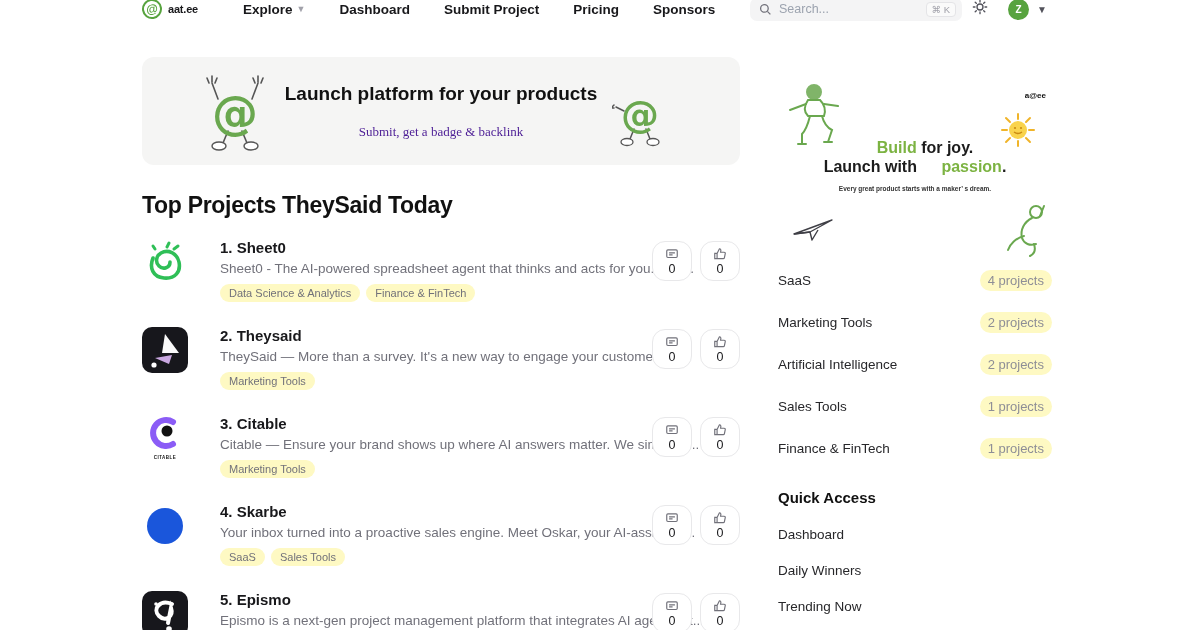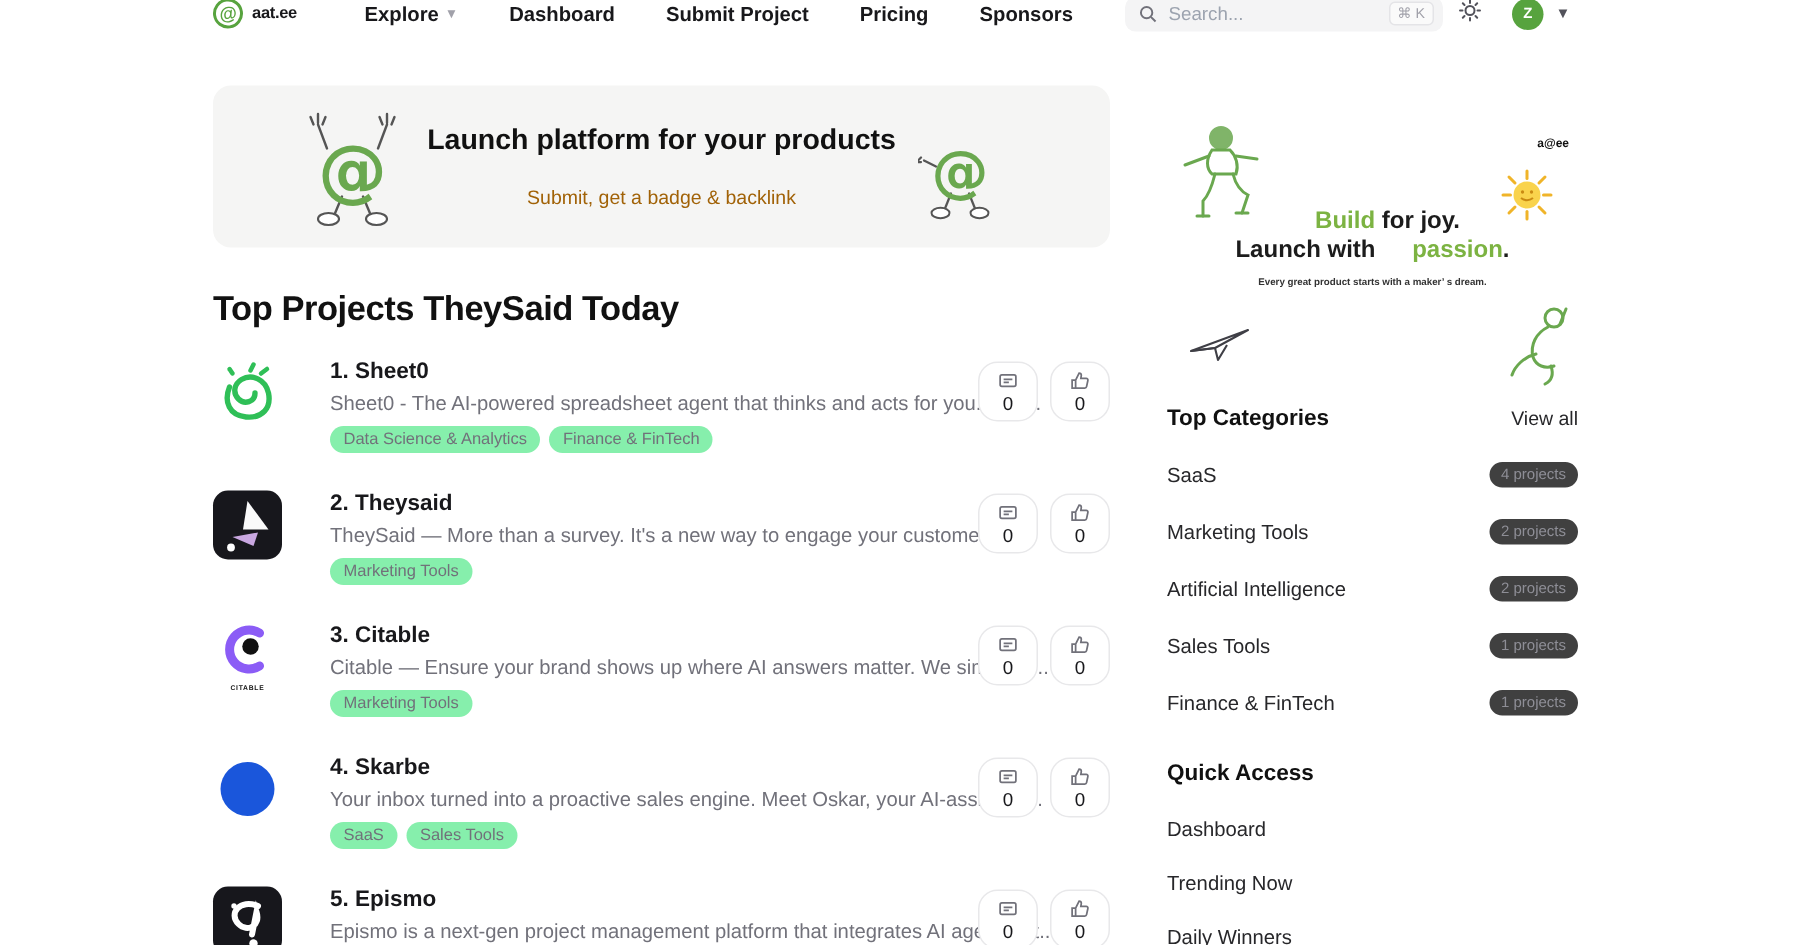--- a/index.html
+++ b/index.html
@@ -27,37 +27,37 @@
     background:#57a33e; color:#fff; font-size:10px; font-weight:700;
     display:flex; align-items:center; justify-content:center; cursor:pointer; }
   .user-chev { position:absolute; left:1037px; color:#52525b; font-size:10px; cursor:pointer; }
 
   
   .left-col { position:absolute; left:142px; top:57px; width:598px; }
   .hero { height:108px; background:#f5f5f4; border-radius:12px; position:relative;
     display:flex; align-items:center; justify-content:center; }
   .hero-text { text-align:center; }
   .hero-title { font-size:19px; font-weight:800; color:#111; }
-  .hero-sub { font-size:13px; color:#a16207; margin-top:19px; }
+  .hero-sub { font-size:13px; color:#4c1d95; margin-top:19px;font-family:Liberation Serif, serif; }
   .mascot { position:absolute; }
   .mascot-left { left:62px; top:16px; }
   .mascot-right { right:70px; top:28px; }
 
   .page-heading { margin-top:27px; font-size:23px; font-weight:800; letter-spacing:-0.3px; color:#111; }
 
   .project-list { margin-top:20px; }
   .project { display:flex; gap:32px; margin-bottom:25px; cursor:pointer; }
   .plogo { width:46px; height:46px; flex:0 0 46px; display:flex; align-items:center; justify-content:center; }
   .plogo .sq { width:46px; height:46px; border-radius:10px; background:#17171c;
     display:flex; align-items:center; justify-content:center; }
   .pcontent { flex:1; min-width:0; }
   .ptitle { font-size:15px; font-weight:700; color:#18181b; }
   .pdesc { font-size:13.5px; color:#71717a; margin-top:5px; white-space:nowrap; }
   .ptags { margin-top:8px; display:flex; gap:6px; }
-  .tag { background:#86efac; color:#71717a; font-size:11px; padding:3px 9px; border-radius:999px; }
+  .tag { background:#fef9c3; color:#71717a; font-size:11px; padding:3px 9px; border-radius:999px; }
   .pbtns { display:flex; gap:8px; align-self:flex-start; margin-top:2px; }
   .vote-btn { width:40px; height:40px; background:#fff; border:1px solid #e8e8ea; border-radius:13px;
     display:flex; flex-direction:column; align-items:center; justify-content:center; gap:1px; cursor:pointer; }
   .vote-btn svg { display:block; }
   .vote-count { font-size:12.5px; color:#18181b; }
 
   
   .skarbe-circle { width:36px; height:36px; border-radius:50%; background:#1a56db; }
   .citable-wrap { text-align:center; }
   .citable-name { font-size:4.5px; font-weight:700; color:#111; letter-spacing:0.5px; margin-top:1px; }
@@ -71,21 +71,21 @@
   .promo-tagline { text-align:center; font-size:6.5px; font-weight:700; color:#333; margin-top:9px; }
   .mini-logo { position:absolute; right:6px; top:15px; font-size:8px; font-weight:800; color:#111; }
   .doodle { position:absolute; }
 
   .side-section { margin-top:26px; }
   .side-head { display:flex; align-items:center; justify-content:space-between; }
   .side-title { font-size:15px; font-weight:800; color:#111; }
   .view-all { font-size:13px; color:#27272a; cursor:pointer; }
   .cat-row { display:flex; align-items:center; justify-content:space-between; margin-top:21px; cursor:pointer; }
   .cat-name { font-size:13.5px; color:#27272a; }
-  .cat-count { background:#404040; color:#8e8e96; font-size:10px; padding:3px 8px; border-radius:999px; }
+  .cat-count { background:#fef9c3; color:#8e8e96; font-size:13px; padding:3px 8px; border-radius:999px; }
   .qa-item { font-size:13.5px; color:#27272a; margin-top:21px; cursor:pointer; }
 </style>
 </head>
 <body>
 
 <div class="header">
   <div class="logo">
     <span class="logo-at">@</span>
     <span class="logo-text">aat.ee</span>
   </div>
@@ -384,24 +384,20 @@
         <circle cx="36" cy="12" r="6" fill="#fff"></circle>
         <path d="M32 18 C24 22 20 30 22 38 C24 44 30 46 36 44" fill="#fff"></path>
         <path d="M40 16 L44 6"></path>
         <path d="M24 36 C16 38 10 44 8 50"></path>
         <path d="M34 44 C36 50 34 54 30 56"></path>
       </g>
     </svg>
   </div>
 
   <div class="side-section">
-    <div class="side-head">
-      <span class="side-title">Top Categories</span>
-      <span class="view-all">View all</span>
-    </div>
     <div class="cat-row">
       <span class="cat-name">SaaS</span>
       <span class="cat-count">4 projects</span>
     </div>
     <div class="cat-row">
       <span class="cat-name">Marketing Tools</span>
       <span class="cat-count">2 projects</span>
     </div>
     <div class="cat-row">
       <span class="cat-name">Artificial Intelligence</span>
@@ -413,17 +409,17 @@
     </div>
     <div class="cat-row">
       <span class="cat-name">Finance &amp; FinTech</span>
       <span class="cat-count">1 projects</span>
     </div>
   </div>
 
   <div class="side-section" style="margin-top:30px;">
     <div class="side-title">Quick Access</div>
     <div class="qa-item">Dashboard</div>
+    <div class="qa-item">Daily Winners</div>
     <div class="qa-item">Trending Now</div>
-    <div class="qa-item">Daily Winners</div>
   </div>
 
 </div>
 
 </body></html>

